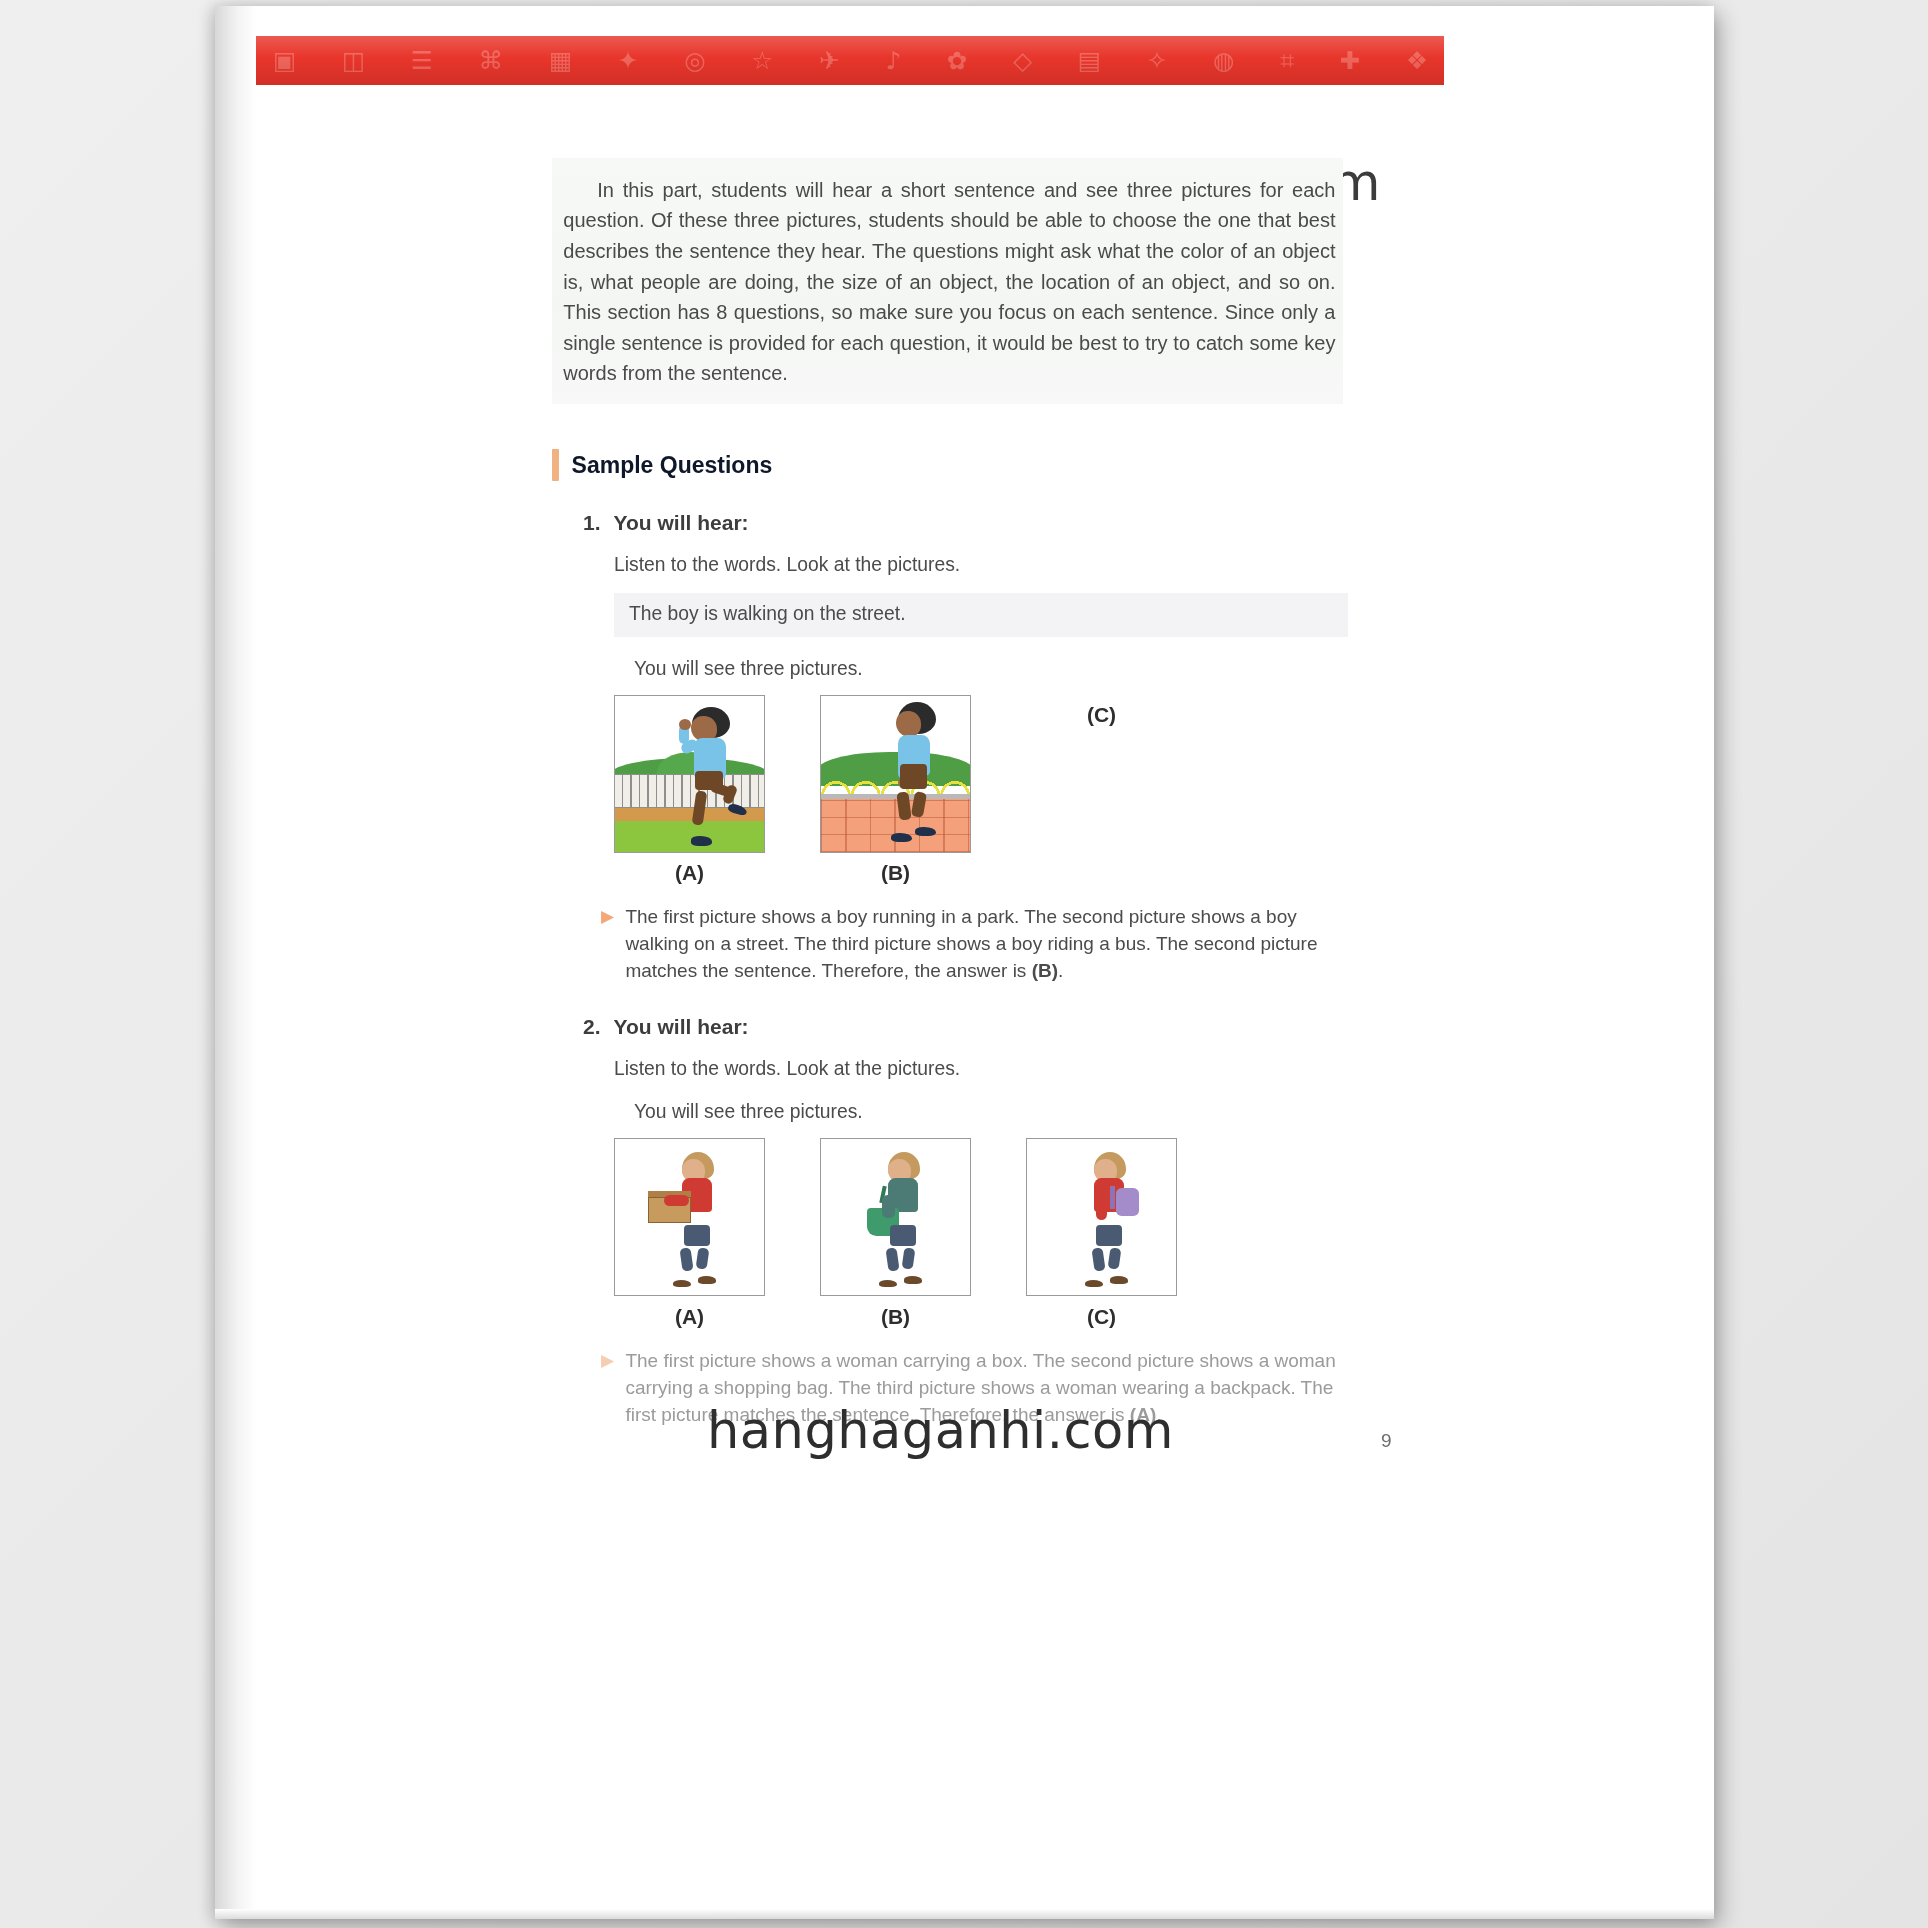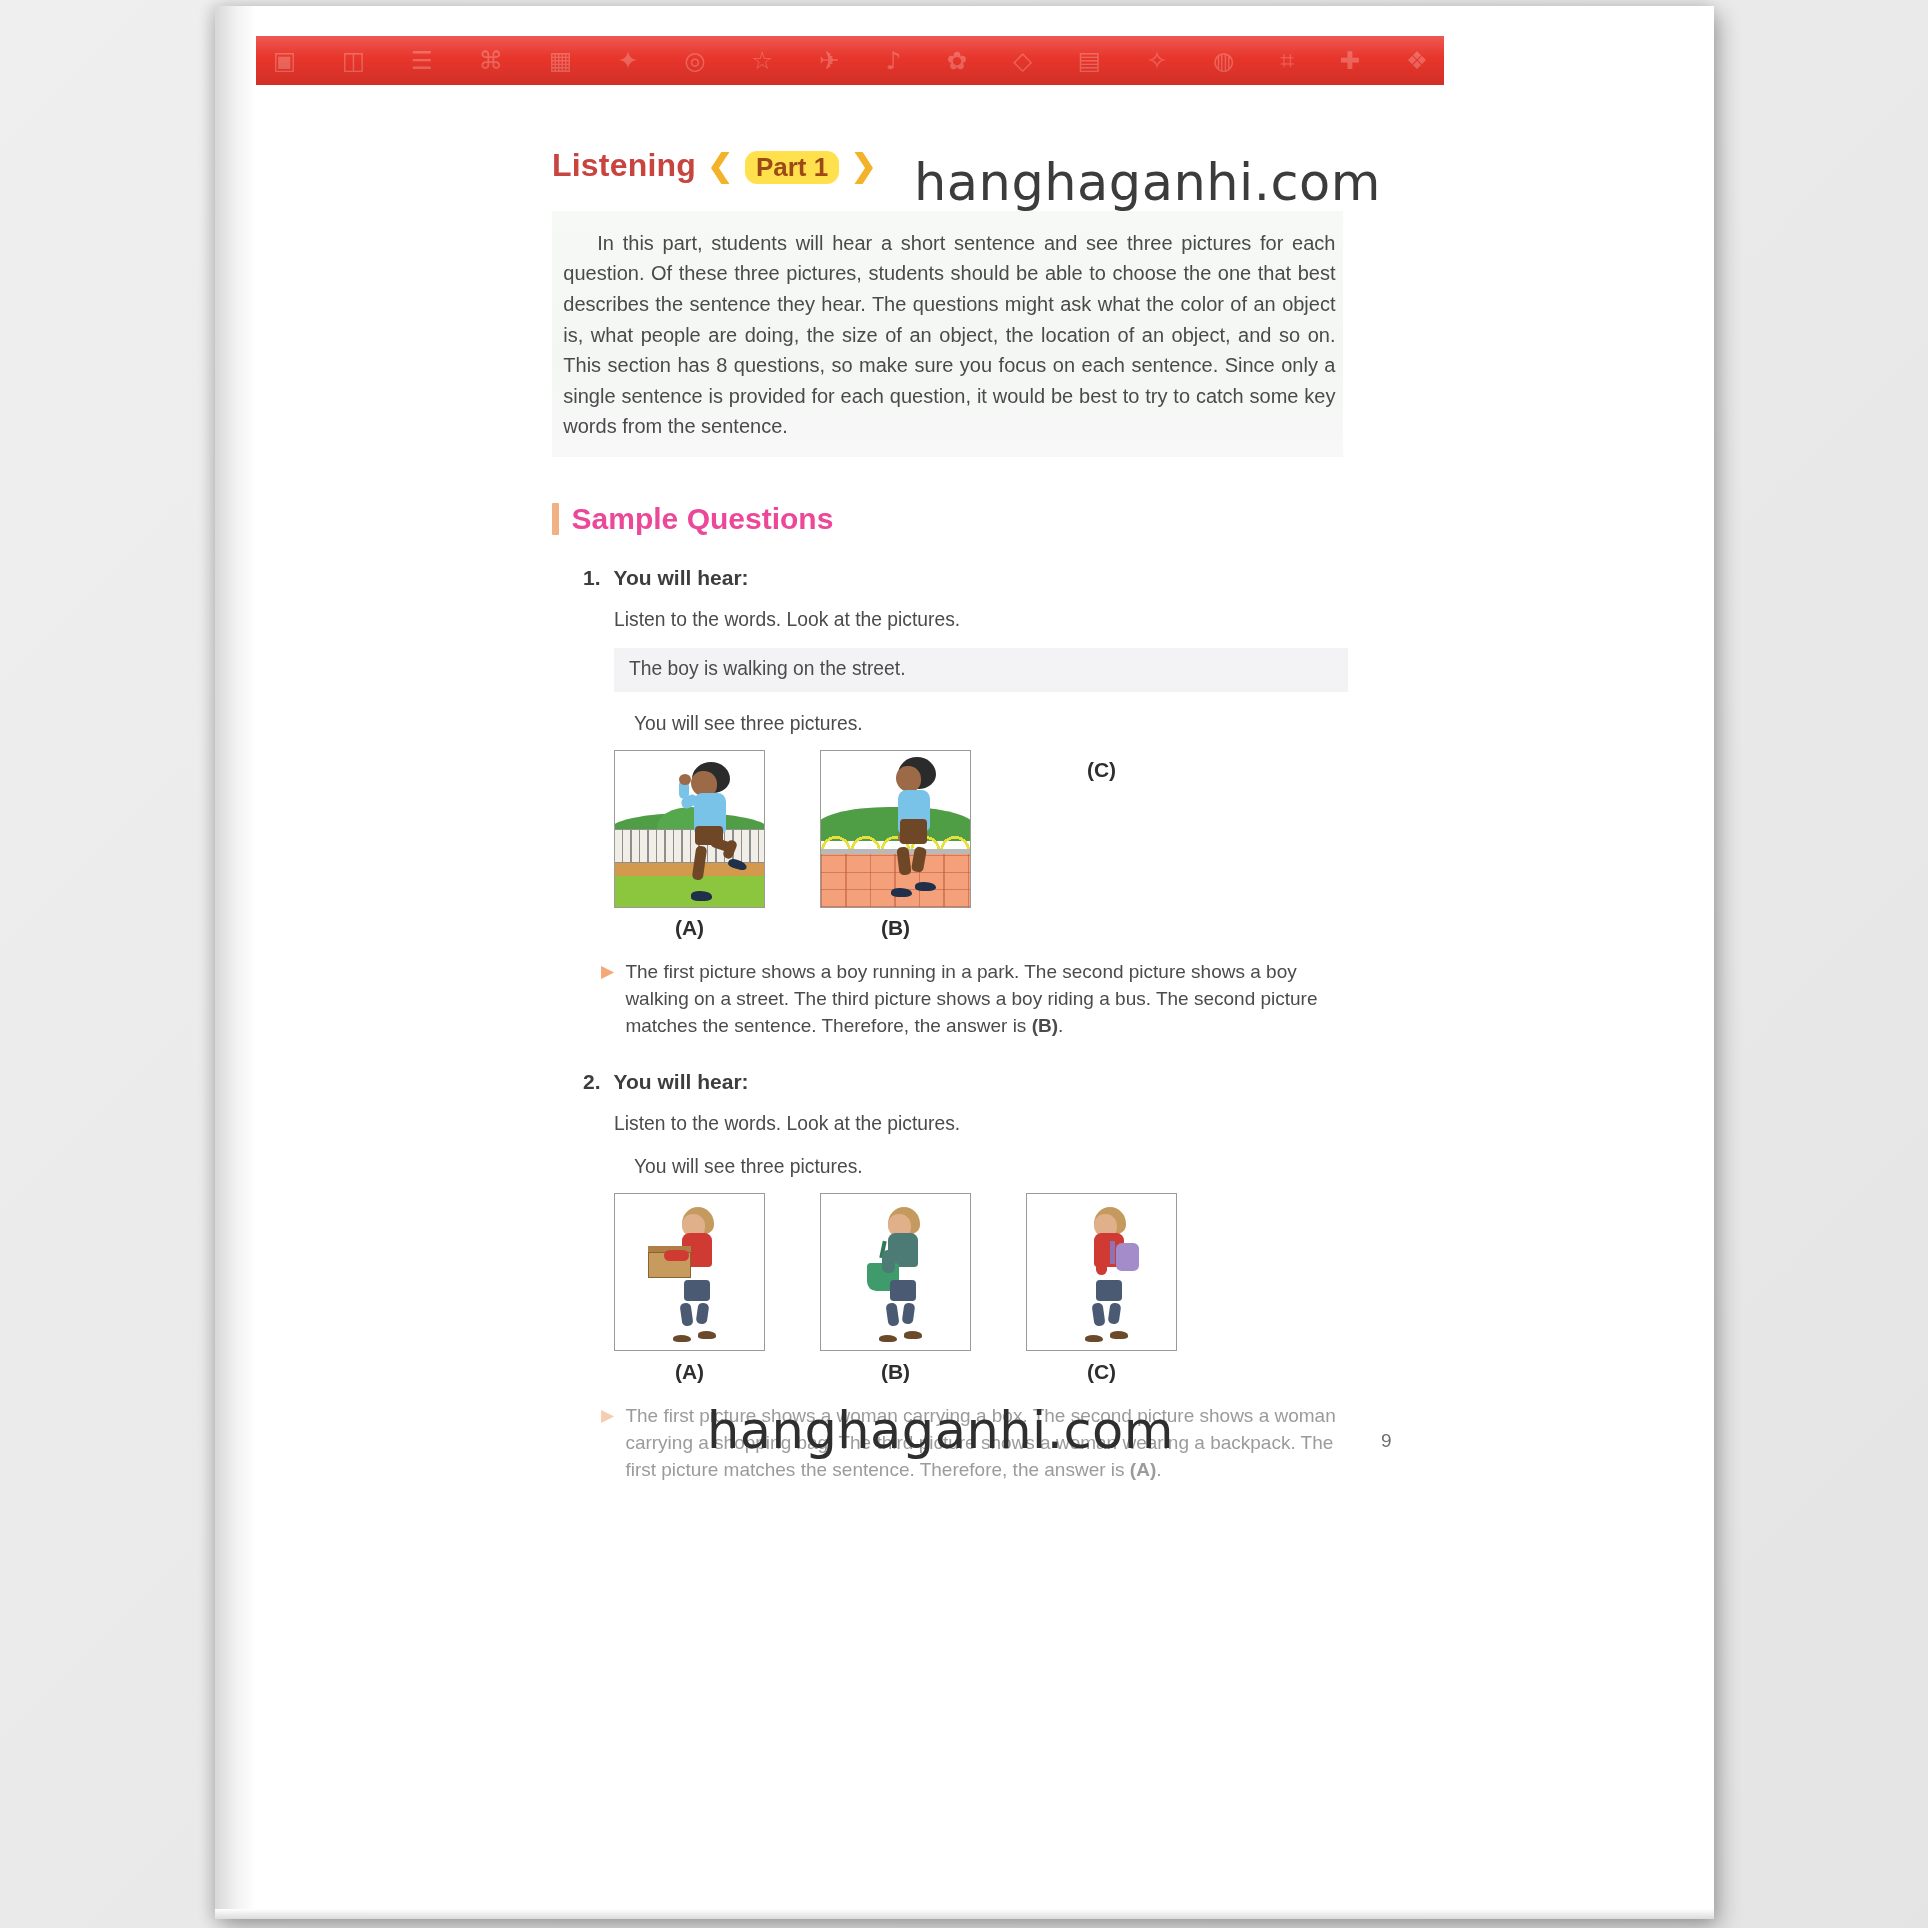--- a/index.html
+++ b/index.html
@@ -121,21 +121,21 @@
 
   
   .sample-head {
     display: flex; align-items: center; gap: 13px;
     margin-top: 45px;
   }
   .sample-bar {
     width: 6.6px; height: 32px; background: #f0b183; border-radius: 0.9px;
   }
   .sample-title {
-    font-size: 30px; font-weight: bold; color: #ec4899;
+    font-size: 23px; font-weight: bold; color: #0f172a;
   }
 
   
   .q { margin-top: 30px; position: relative; }
   .q-head {
     display: flex; gap: 13px; align-items: baseline;
     padding-left: 26px;
     font-size: 21px; font-weight: bold; color: #3d3d3d;
   }
   .q-num { width: 22.6px; text-align: right; }
@@ -274,26 +274,20 @@
 
     <div class="header-band">
       <div class="glyphs">▣ ◫ ☰ ⌘ ▦ ✦ ◎ ☆ ✈ ♪ ✿ ◇ ▤ ✧ ◍ ⌗ ✚ ❖ ▥ ✎</div>
       <div class="sheen"></div>
     </div>
 
     <div class="wm-top">hanghaganhi.com</div>
 
     <div class="content">
 
-      <div class="sec-title-row">
-        <span class="sec-title">Listening</span>
-        <span class="chev">❮</span>
-        <span class="part-pill">Part 1</span>
-        <span class="chev">❯</span>
-      </div>
 
       <div class="intro">
         <span class="ind"></span><span>In this part, students will hear a short sentence and see three pictures for each question. Of these three pictures, students should be able to choose the one that best describes the sentence they hear. The questions might ask what the color of an object is, what people are doing, the size of an object, the location of an object, and so on. This section has 8 questions, so make sure you focus on each sentence. Since only a single sentence is provided for each question, it would be best to try to catch some key words from the sentence.</span>
       </div>
 
       <div class="sample-head">
         <div class="sample-bar"></div>
         <div class="sample-title">Sample Questions</div>
       </div>
 

